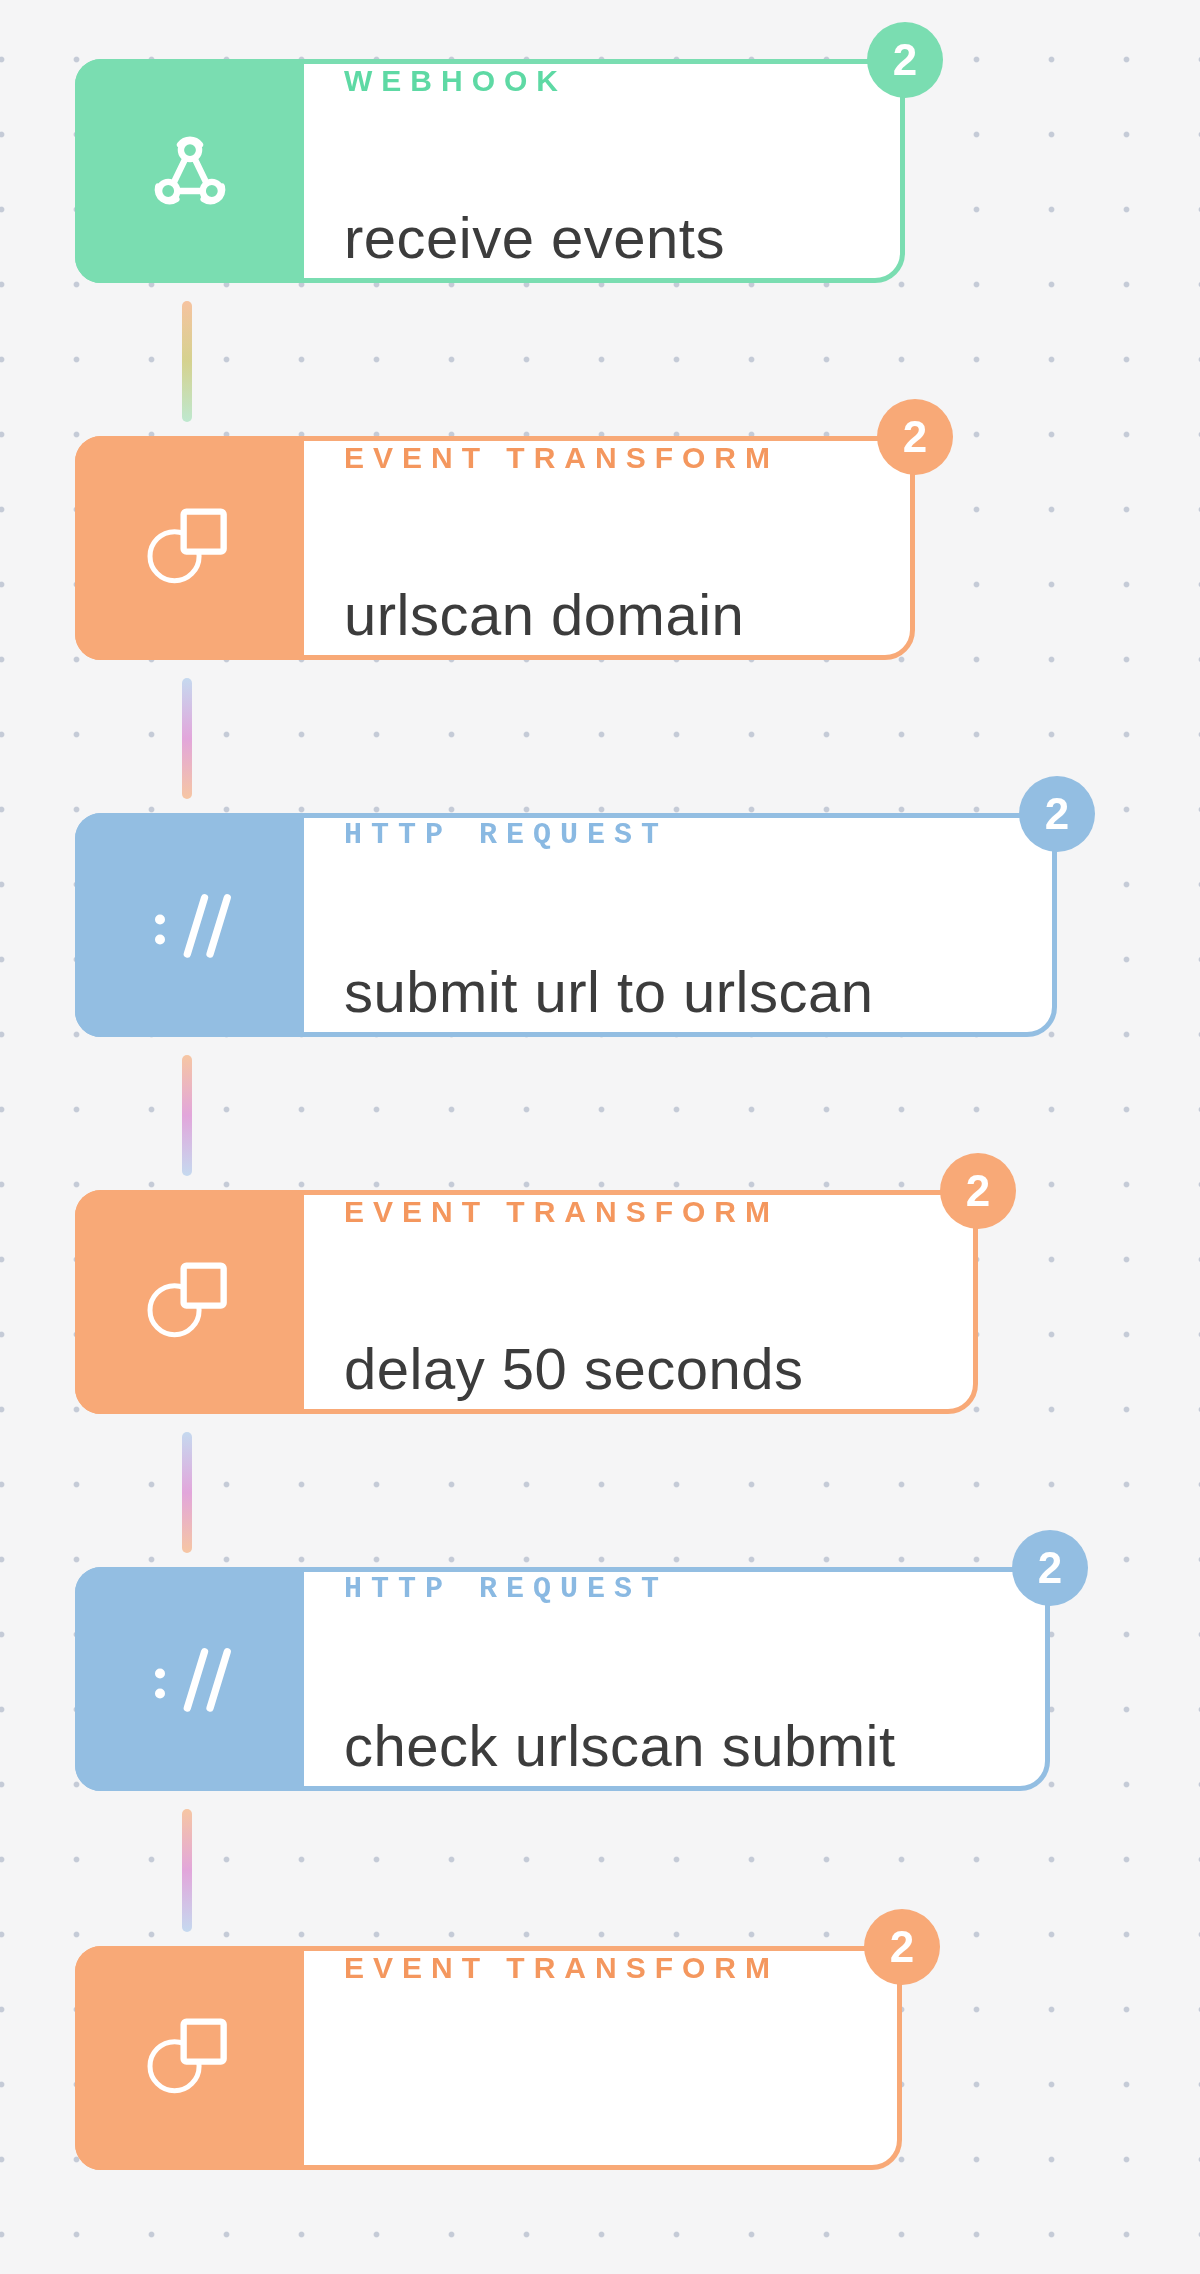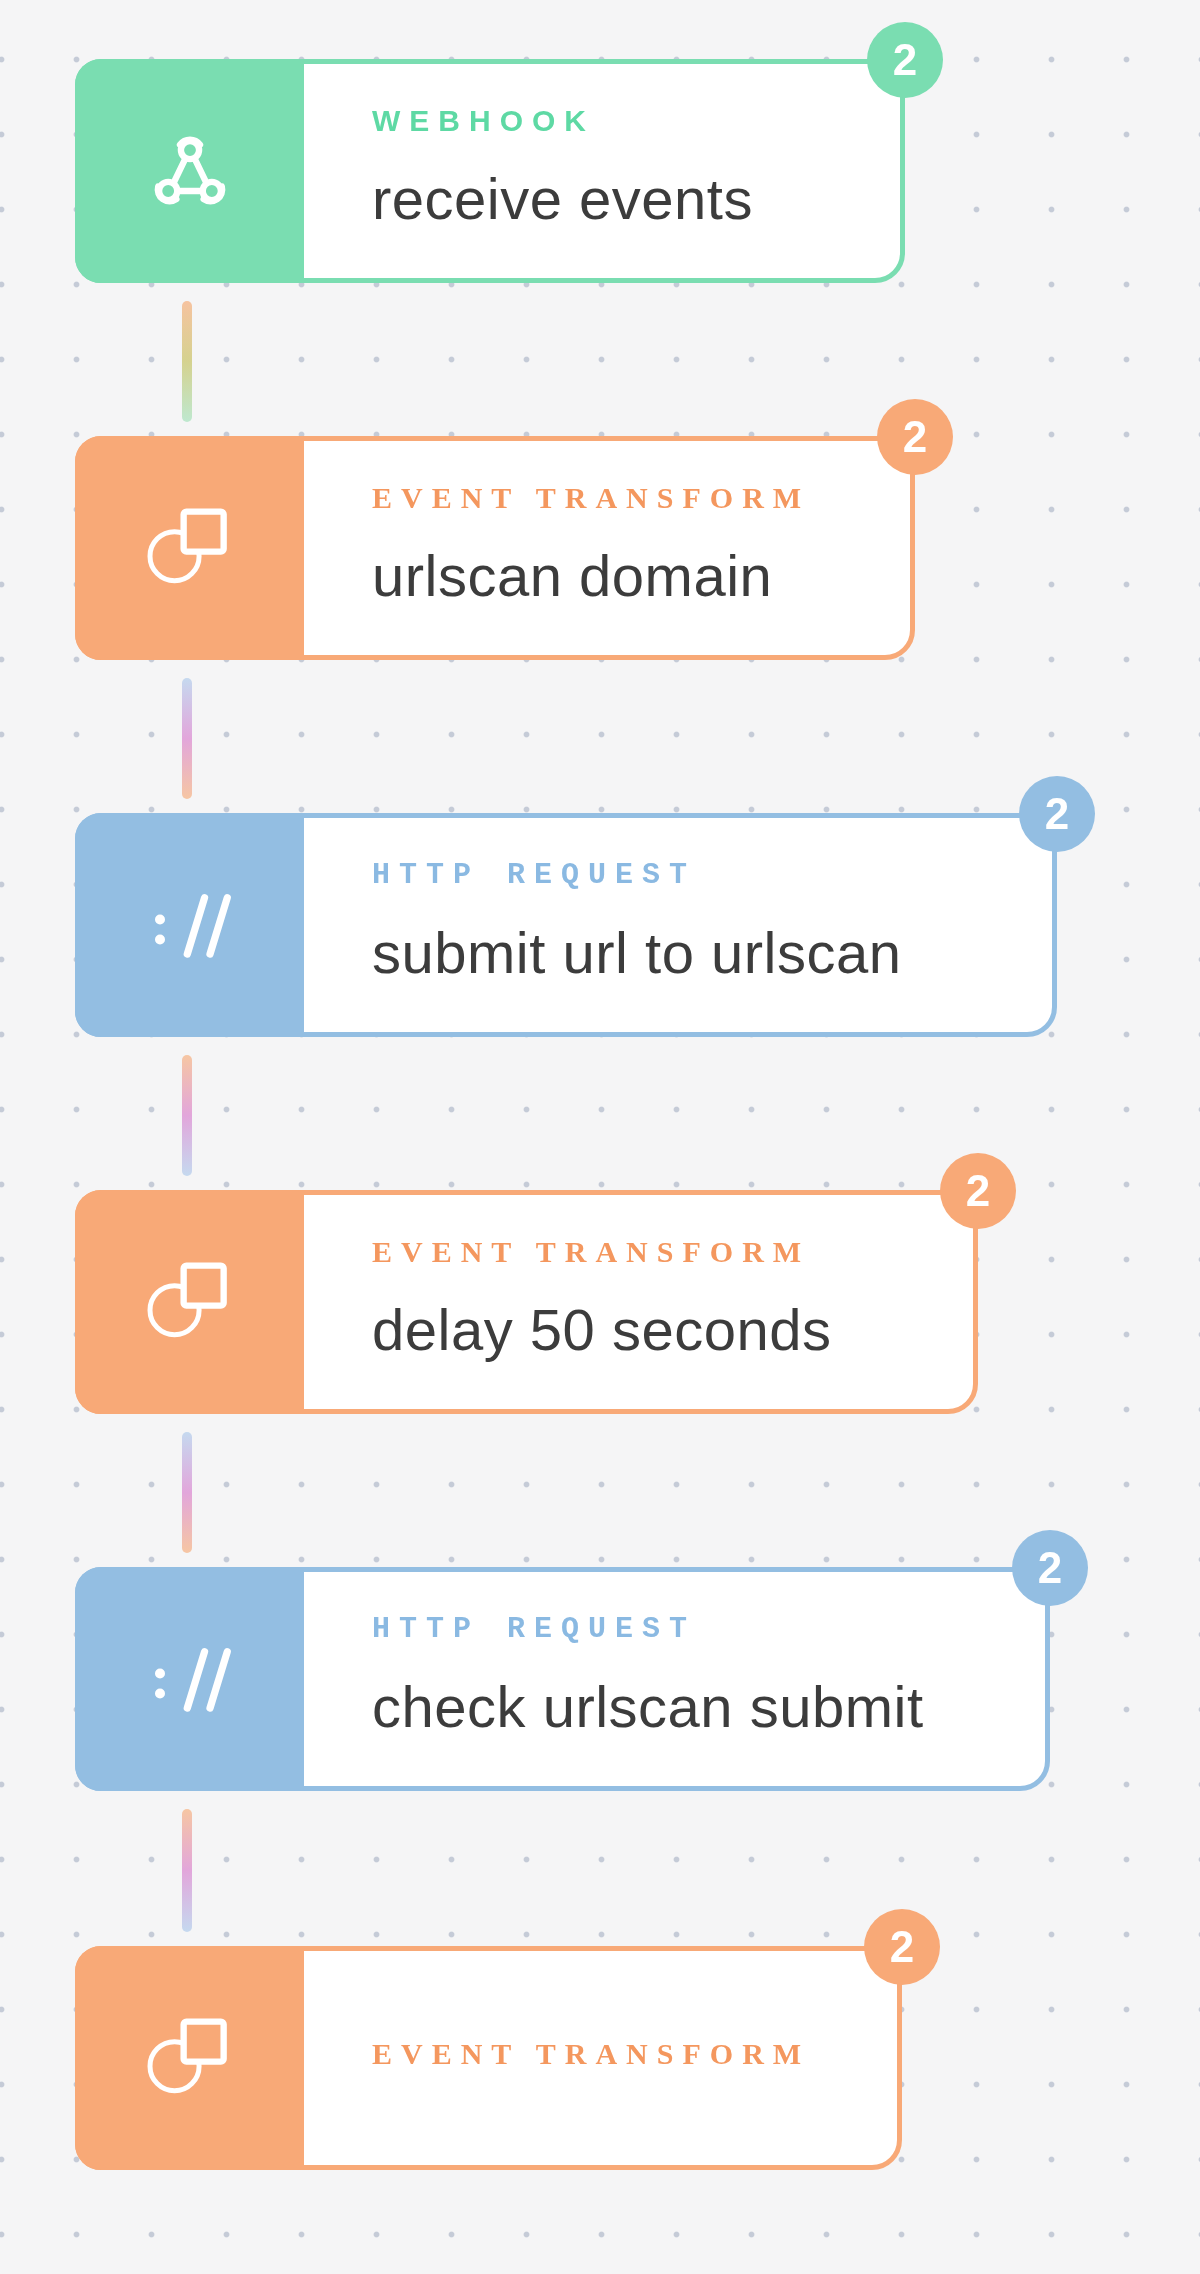--- a/index.html
+++ b/index.html
@@ -28,29 +28,29 @@
   .iconbox{
     position:absolute;left:-5px;top:-5px;height:224px;width:229px;
     border-radius:26px 0 0 26px;
     display:flex;align-items:center;justify-content:center;
   }
   .green  .iconbox{background:#7ADDB1;}
   .orange .iconbox{background:#F8A977;}
   .blue   .iconbox{background:#93BEE2;}
   .nodebody{
     position:absolute;left:224px;top:0;right:0;bottom:0;
-    display:flex;flex-direction:column;justify-content:center;
-    padding-left:68px;padding-bottom:8px;
+    display:flex;flex-direction:column;justify-content:space-between;
+    padding-left:40px;padding-bottom:8px;
   }
   .typelabel{
     font-size:30px;font-weight:bold;letter-spacing:9px;line-height:34px;
     white-space:nowrap;
   }
   .green  .typelabel{color:#5ED9A4;}
-  .orange .typelabel{color:#F4975E;font-family:Liberation Serif, serif;}
+  .orange .typelabel{color:#F4975E;}
   .blue   .typelabel{color:#8AB9E2;font-family:Liberation Mono, monospace;}
   .nodetitle{
     font-size:58px;color:#3C3C3C;line-height:64px;margin-top:29px;
     letter-spacing:0.5px;white-space:nowrap;
   }
   .badge{
     position:absolute;top:-42px;right:-43px;width:76px;height:76px;
     border-radius:50%;
     color:#FFFFFF;font-size:44px;font-weight:bold;
     display:flex;align-items:center;justify-content:center;

